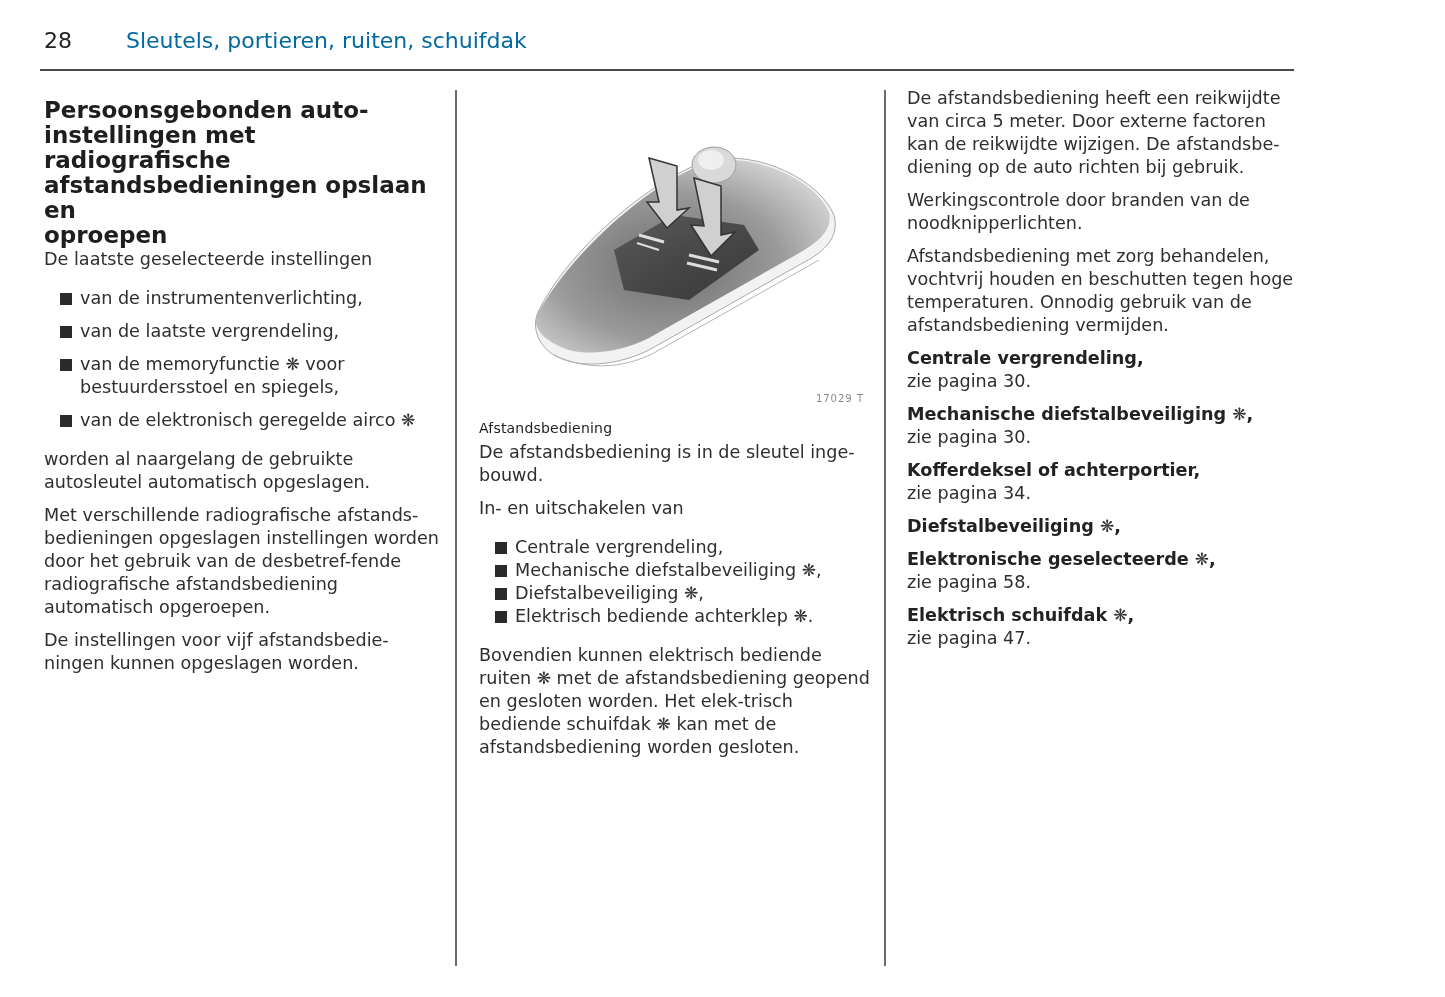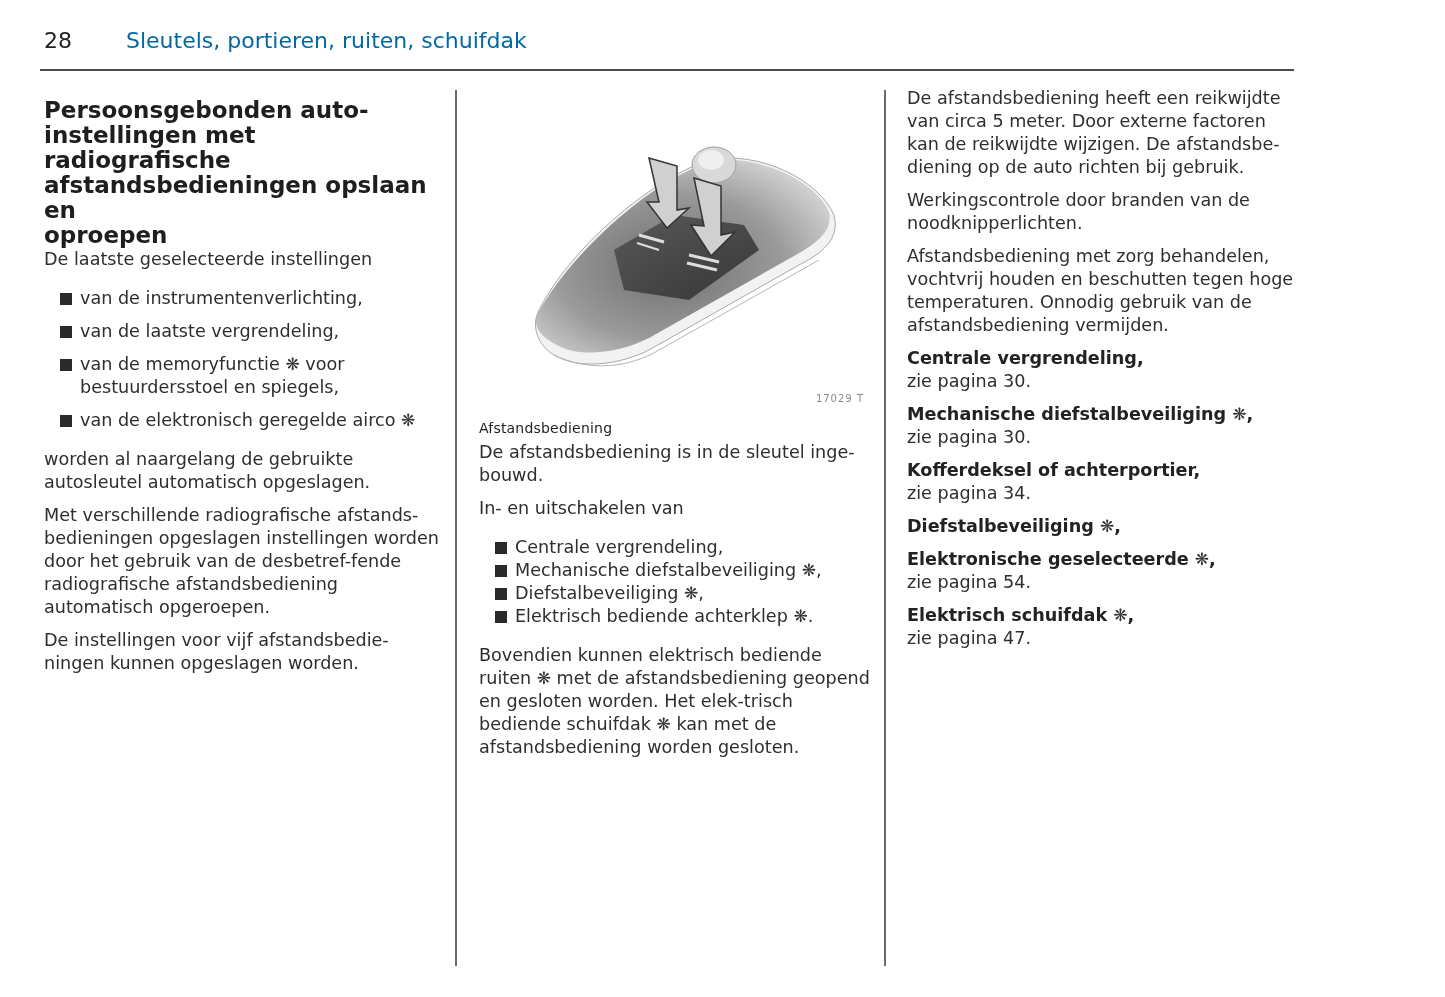--- a/index.html
+++ b/index.html
@@ -166,19 +166,19 @@
   </div>
   <div class="ref">
     <span class="ref-title"><span>Kofferdeksel of achterportier</span><span>,</span></span>
     <span class="ref-page">zie pagina 34.</span>
   </div>
   <div class="ref">
     <span class="ref-title"><span>Diefstalbeveiliging</span> <span class="star">❋</span><span>,</span></span>
   </div>
   <div class="ref">
     <span class="ref-title"><span>Elektronische geselecteerde</span> <span class="star">❋</span><span>,</span></span>
-    <span class="ref-page">zie pagina 54.</span>
+    <span class="ref-page">zie pagina 58.</span>
   </div>
   <div class="ref">
     <span class="ref-title"><span>Elektrisch schuifdak</span> <span class="star">❋</span><span>,</span></span>
     <span class="ref-page">zie pagina 47.</span>
   </div>
 </div>
 
 </body></html>

